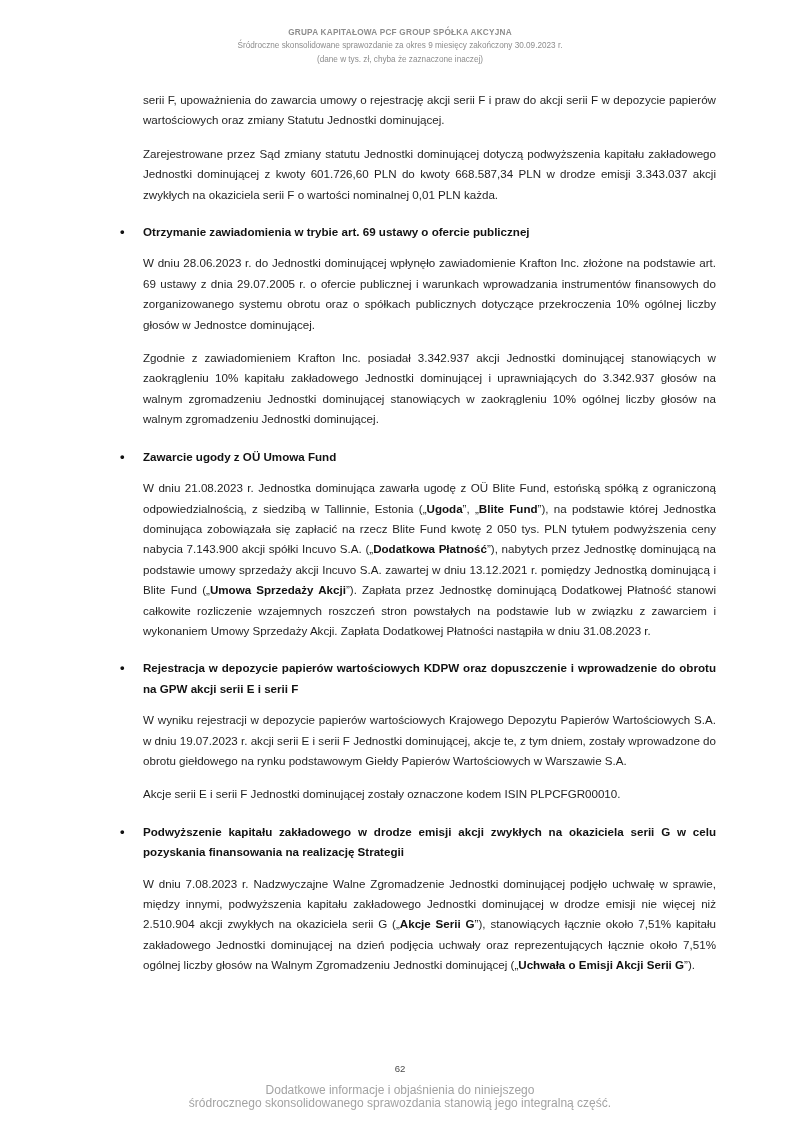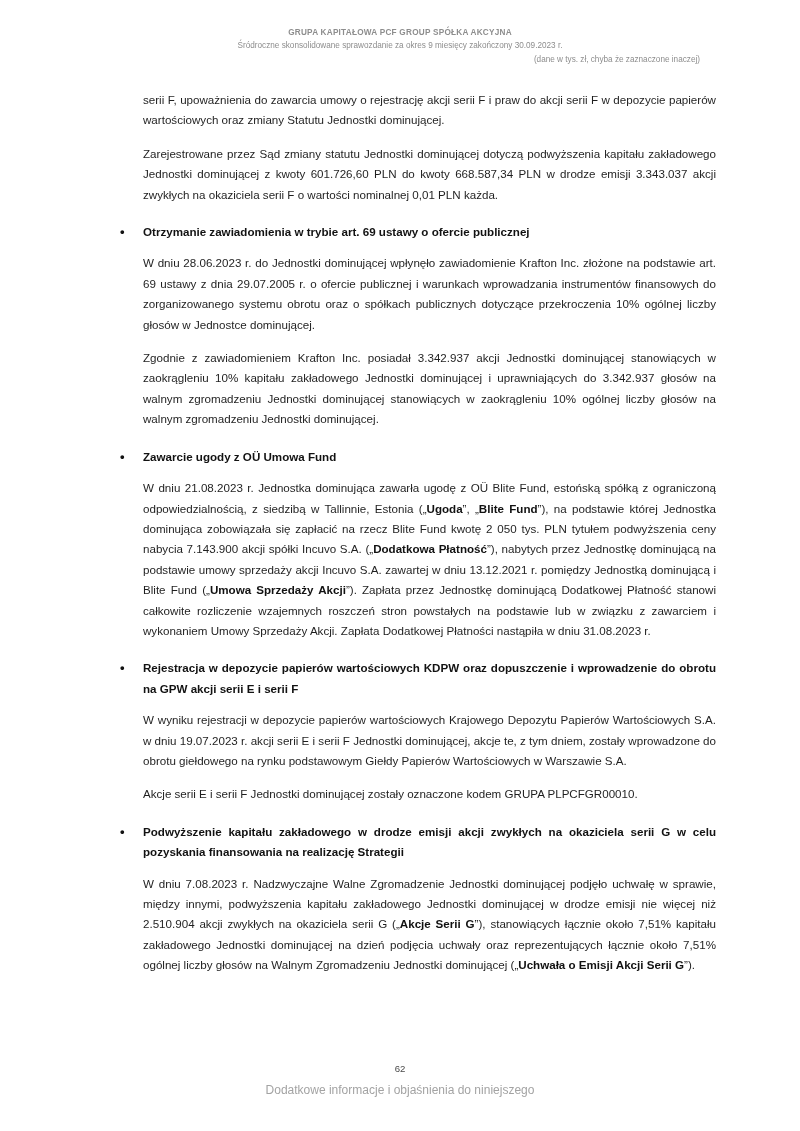--- a/index.html
+++ b/index.html
@@ -42,21 +42,20 @@
   }
   .doc-header .hdr-line2 {
     font-size: 8.2px;
     font-weight: normal;
     line-height: 14px;
   }
   .doc-header .hdr-line3 {
     font-size: 8.2px;
     font-weight: normal;
     line-height: 14px;
-    text-align: right;
   }
 
   
   .content {
     position: absolute;
     top: 90px;
     left: 143px;
     width: 573px;
   }
 
@@ -140,28 +139,29 @@
       <span class="dot">•</span>
       <span>Zawarcie ugody z OÜ Umowa Fund</span>
     </div>
     <p class="para"><span>W dniu 21.08.2023 r. Jednostka dominująca zawarła ugodę z OÜ Blite Fund, estońską spółką z ograniczoną odpowiedzialnością, z siedzibą w Tallinnie, Estonia („</span><b>Ugoda</b><span>”, „</span><b>Blite Fund</b><span>”), na podstawie której Jednostka dominująca zobowiązała się zapłacić na rzecz Blite Fund kwotę 2 050 tys. PLN tytułem podwyższenia ceny nabycia 7.143.900 akcji spółki Incuvo S.A. („</span><b>Dodatkowa Płatność</b><span>”), nabytych przez Jednostkę dominującą na podstawie umowy sprzedaży akcji Incuvo S.A. zawartej w dniu 13.12.2021 r. pomiędzy Jednostką dominującą i Blite Fund („</span><b>Umowa Sprzedaży Akcji</b><span>”). Zapłata przez Jednostkę dominującą Dodatkowej Płatność stanowi całkowite rozliczenie wzajemnych roszczeń stron powstałych na podstawie lub w związku z zawarciem i wykonaniem Umowy Sprzedaży Akcji. Zapłata Dodatkowej Płatności nastąpiła w dniu 31.08.2023 r.</span></p>
 
     <div class="bullet-head gap-before-bullet">
       <span class="dot">•</span>
       <span>Rejestracja w depozycie papierów wartościowych KDPW oraz dopuszczenie i wprowadzenie do obrotu na GPW akcji serii E i serii F</span>
     </div>
     <p class="para">W wyniku rejestracji w depozycie papierów wartościowych Krajowego Depozytu Papierów Wartościowych S.A. w dniu 19.07.2023 r. akcji serii E i serii F Jednostki dominującej, akcje te, z tym dniem, zostały wprowadzone do obrotu giełdowego na rynku podstawowym Giełdy Papierów Wartościowych w Warszawie S.A.</p>
-    <p class="para">Akcje serii E i serii F Jednostki dominującej zostały oznaczone kodem GRUPA PLPCFGR00010.</p>
+    <p class="para">Akcje serii E i serii F Jednostki dominującej zostały oznaczone kodem ISIN PLPCFGR00010.</p>
 
     <div class="bullet-head gap-before-bullet">
       <span class="dot">•</span>
       <span>Podwyższenie kapitału zakładowego w drodze emisji akcji zwykłych na okaziciela serii G w celu pozyskania finansowania na realizację Strategii</span>
     </div>
     <p class="para"><span>W dniu 7.08.2023 r. Nadzwyczajne Walne Zgromadzenie Jednostki dominującej podjęło uchwałę w sprawie, między innymi, podwyższenia kapitału zakładowego Jednostki dominującej w drodze emisji nie więcej niż 2.510.904 akcji zwykłych na okaziciela serii G („</span><b>Akcje Serii G</b><span>”), stanowiących łącznie około 7,51% kapitału zakładowego Jednostki dominującej na dzień podjęcia uchwały oraz reprezentujących łącznie około 7,51% ogólnej liczby głosów na Walnym Zgromadzeniu Jednostki dominującej („</span><b>Uchwała o Emisji Akcji Serii G</b><span>”).</span></p>
 
   </div>
 
   <div class="page-number">62</div>
   <div class="doc-footer">
     <div>Dodatkowe informacje i objaśnienia do niniejszego</div>
+    <div>śródrocznego skonsolidowanego sprawozdania  stanowią jego integralną część.</div>
   </div>
 
 </div>
 
 </body></html>

